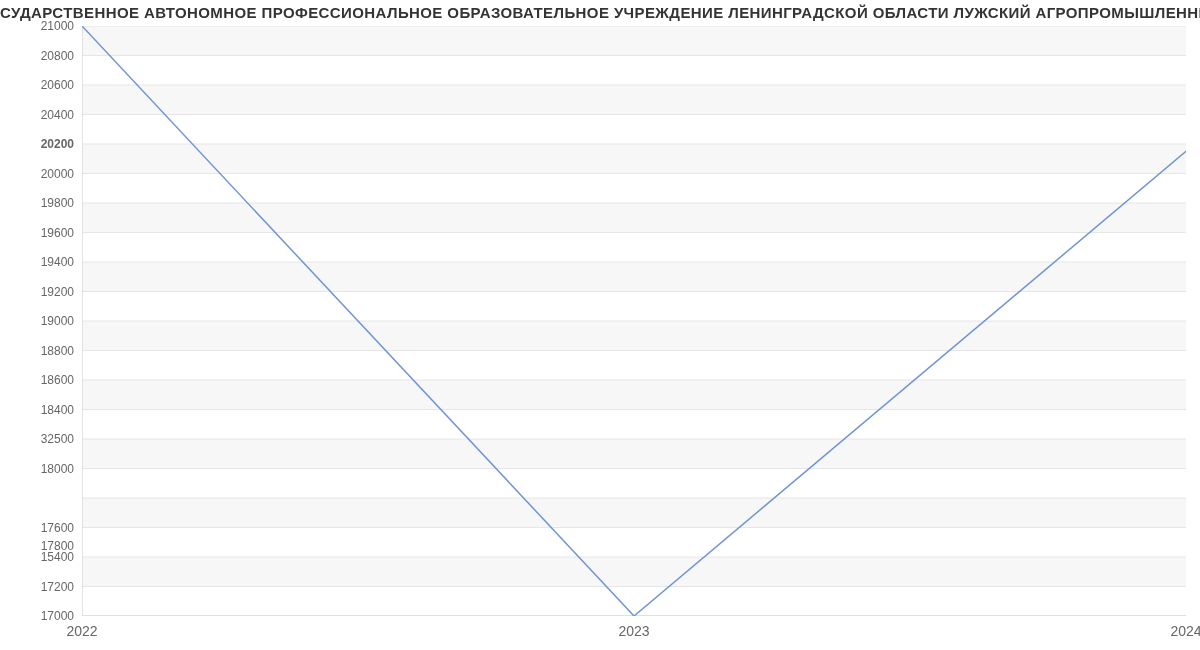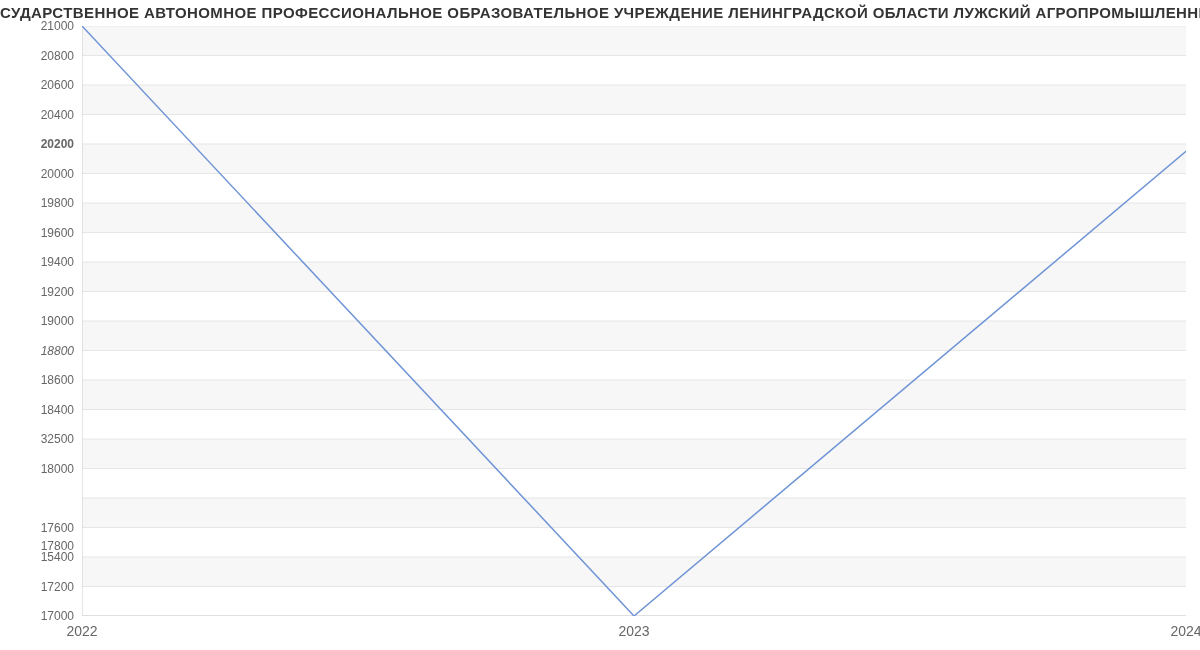--- a/index.html
+++ b/index.html
@@ -123,21 +123,21 @@
     </svg>
 <div class="y-tick-label" style="top: 100%;">17000</div>
     <div class="y-tick-label" style="top: 95%;">17200</div>
     <div class="y-tick-label" style="top: 90%;">15400</div>
     <div class="y-tick-label" style="top: 85%;">17600</div>
     <div class="y-tick-label" style="top: 80%; margin-top: 48px;">17800</div>
     <div class="y-tick-label" style="top: 75%;">18000</div>
     <div class="y-tick-label" style="top: 70%;">32500</div>
     <div class="y-tick-label" style="top: 65%;">18400</div>
     <div class="y-tick-label" style="top: 60%;">18600</div>
-    <div class="y-tick-label" style="top: 55%; font-style: italic;">18800</div>
+    <div class="y-tick-label" style="top: 55%;">18800</div>
     <div class="y-tick-label" style="top: 50%;">19000</div>
     <div class="y-tick-label" style="top: 45%;">19200</div>
     <div class="y-tick-label" style="top: 40%;">19400</div>
     <div class="y-tick-label" style="top: 35%;">19600</div>
     <div class="y-tick-label" style="top: 30%; text-align: center;">19800</div>
     <div class="y-tick-label" style="top: 25%;">20000</div>
     <div class="y-tick-label" style="top: 20%; font-weight: bold;">20200</div>
     <div class="y-tick-label" style="top: 15%;">20400</div>
     <div class="y-tick-label" style="top: 10%;">20600</div>
     <div class="y-tick-label" style="top: 5%;">20800</div>

